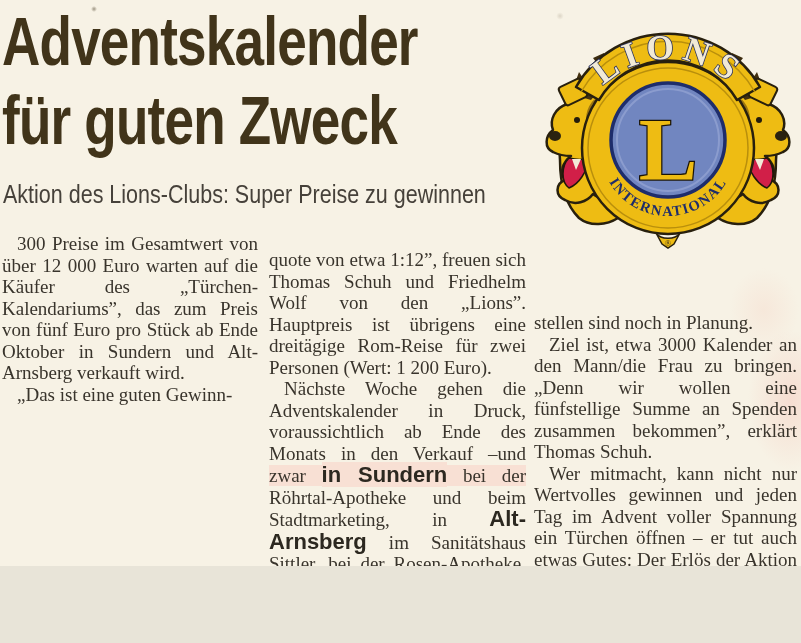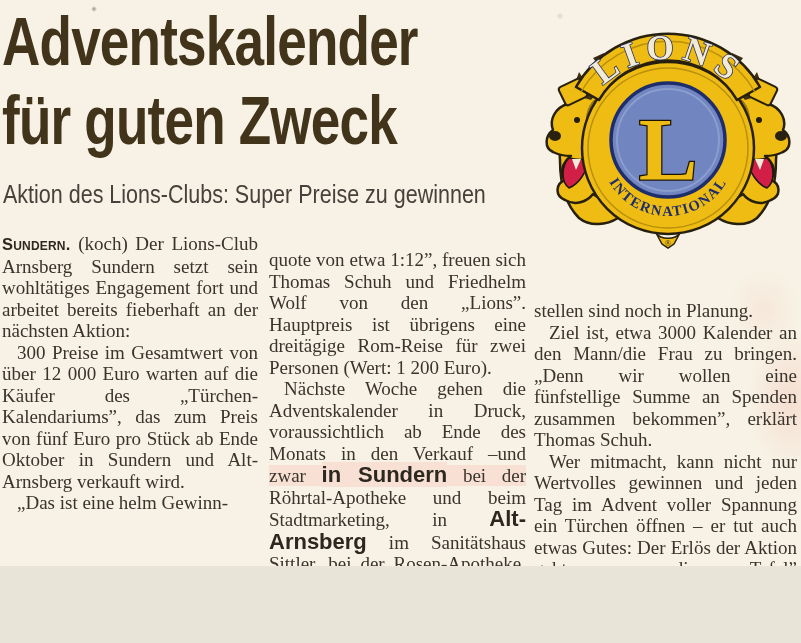--- a/index.html
+++ b/index.html
@@ -40,21 +40,21 @@
   .logo{position:absolute;left:543px;top:8px;width:250px;height:280px;}
   .col{
     position:absolute;
     font-size:19px;line-height:21.5px;
     text-align:justify;
     color:#39342c;
     overflow:hidden;
   }
   .col1{left:2px;top:233px;width:256px;height:410px;}
   .col2{left:269px;top:233px;width:257px;height:410px;margin-top:16px;}
-  .col3{left:534px;top:300px;width:263px;height:325px;}
+  .col3{left:534px;top:312px;width:263px;height:325px;}
   .col p{margin:0;padding:0;}
   .col p.indent{text-indent:15px;}
   .s-normal{}
   .s-lead{
     font-family:"Liberation Sans", sans-serif;
     font-weight:700;
     font-variant:small-caps;
     font-size:16.5px;
     letter-spacing:0.2px;
     color:#2c2820;
@@ -118,23 +118,22 @@
         <text class="badge-text" font-size="14.5" letter-spacing="1.5" fill="#1e2d6b">
           <textPath href="#botArc" startOffset="50%" text-anchor="middle">INTERNATIONAL</textPath>
         </text>
         <path d="M113,225 C118,232 132,232 137,225 L131,236 125,240 119,236 Z" stroke="#28200e" stroke-width="1.5" fill="#eebc13"></path>
         <text x="125" y="238" font-size="9" text-anchor="middle" fill="#3a3020">®</text>
       </g>
     </svg>
   </div>
 
   <div class="col col1">
-      <p><span class="s-lead">Sundern.</span><span class="s-normal"> (koch) Der Lions-Club Arnsberg Sundern setzt sein wohltätiges Engagement fort und arbeitet bereits fieber­haft an der nächsten Aktion:</span></p>
       <p class="indent"><span class="s-normal">300 Preise im Gesamtwert von über 12&nbsp;000 Euro warten auf die Käufer des „Türchen-Kalendariums”, das zum Preis von fünf Euro pro Stück ab En­de Oktober in Sundern und Alt-Arnsberg verkauft wird.</span></p>
-      <p class="indent"><span class="s-normal">„Das ist eine helm Gewinn-</span></p>
+      <p class="indent"><span class="s-normal">„Das ist eine guten Gewinn-</span></p>
     </div>
   <div class="col col2">
       <p><span class="s-normal">quote von etwa 1:12”, freuen sich Thomas Schuh und Fried­helm Wolf von den „Lions”. Hauptpreis ist übrigens eine dreitägige Rom-Reise für zwei Personen (Wert: 1&nbsp;200 Euro).</span></p>
       <p class="indent"><span class="s-normal">Nächste Woche gehen die Adventskalender in Druck, voraussichtlich ab Ende des Monats in den Verkauf –und </span><span class="s-normal hl">zwar </span><span class="s-boldsans hl">in Sundern</span><span class="s-normal hl"> bei der</span><span class="s-normal"> Röhr­tal-Apotheke und beim Stadt­marketing, in </span><span class="s-boldsans">Alt-Arnsberg</span><span class="s-normal"> im Sanitätshaus Sittler, bei der Rosen-Apotheke, beim Ver­kehrsverein, in der Spar­kassenfiliale Clemens-August-Straße und bei Aral Grüne in Oeventrop. Weitere Abgabe-</span></p>
     </div>
   <div class="col col3">
       <p><span class="s-normal">stellen sind noch in Planung.</span></p>
       <p class="indent"><span class="s-normal">Ziel ist, etwa 3000 Kalender an den Mann/die Frau zu brin­gen. „Denn wir wollen eine fünfstellige Summe an Spen­den zusammen bekommen”, erklärt Thomas Schuh.</span></p>
       <p class="indent"><span class="s-normal">Wer mitmacht, kann nicht nur Wertvolles gewinnen und jeden Tag im Advent voller Spannung ein Türchen öffnen – er tut auch etwas Gutes: Der Erlös der Aktion geht an die „Tafel” Arnsberg/Sundern und an das „Hospiz Raphael”.</span></p>
     </div>

